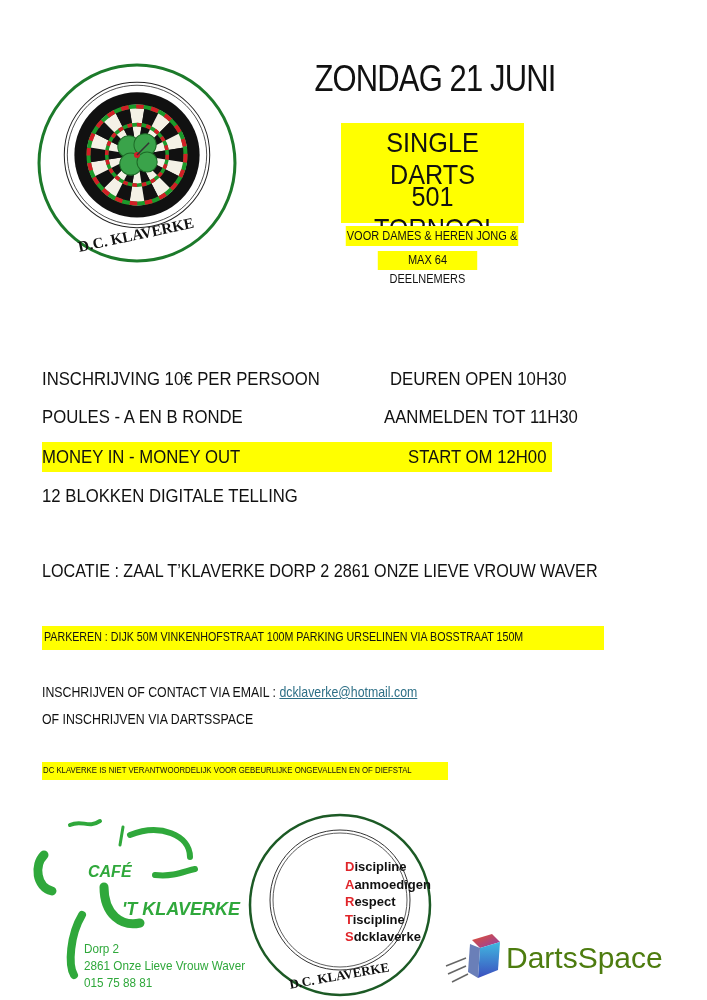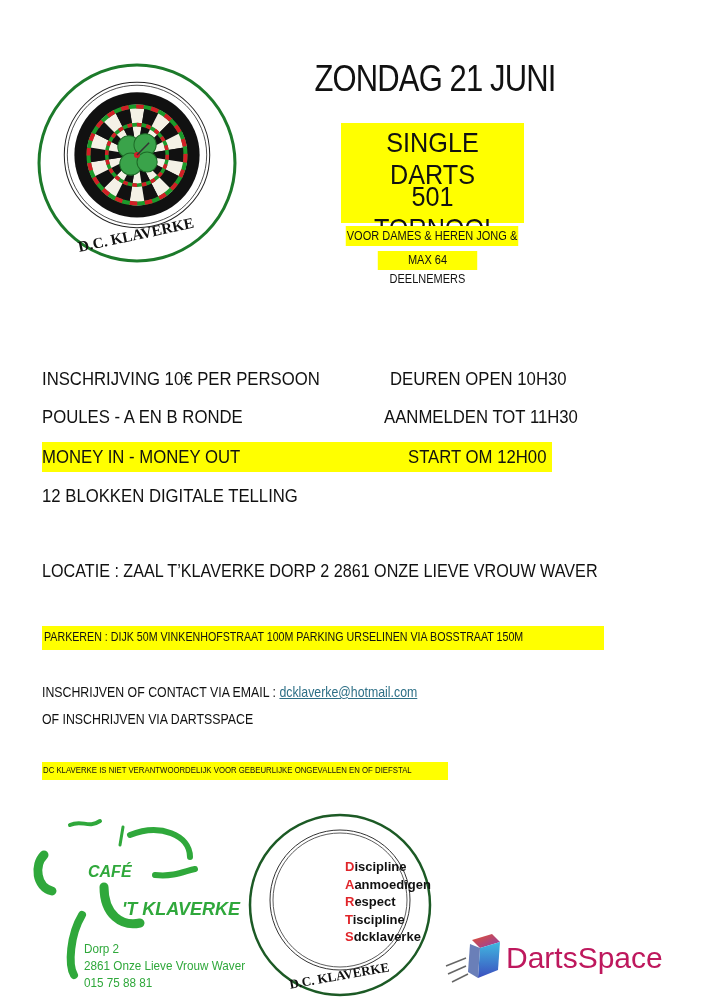--- a/index.html
+++ b/index.html
@@ -35,21 +35,21 @@
   
   .cafe { left:30px; top:815px; width:220px; height:185px; }
   .cafe-addr { left:84px; top:940px; color:#2fa83b; font-size:13px; line-height:17px; transform:scaleX(0.9); transform-origin:left top; }
 
   
   .dlogo { left:246px; top:812px; width:188px; height:186px; }
   .darts-list { left:310px; top:858px; font-size:13px; font-weight:700; line-height:17.5px;margin-left:35px; }
   .darts-list .first { color:#e0252a; }
 
   .ds { left:442px; top:928px; width:230px; height:60px; }
-  .ds-text { left:506px; top:941px; font-size:30px; color:#be185d; }
+  .ds-text { left:506px; top:941px; font-size:30px; color:#4d7c0f; }
 </style>
 </head>
 <body>
 
 <svg class="abs logo-top" viewBox="0 0 200 200">
   <circle cx="100" cy="100" r="97" fill="#fff" stroke="#1c7a2a" stroke-width="3"></circle>
   <circle cx="100" cy="92" r="72" fill="none" stroke="#222" stroke-width="1"></circle>
   <circle cx="100" cy="92" r="69" fill="none" stroke="#222" stroke-width="0.8"></circle>
   <circle cx="100" cy="92" r="62" fill="#111"></circle>
   <g id="segs">

